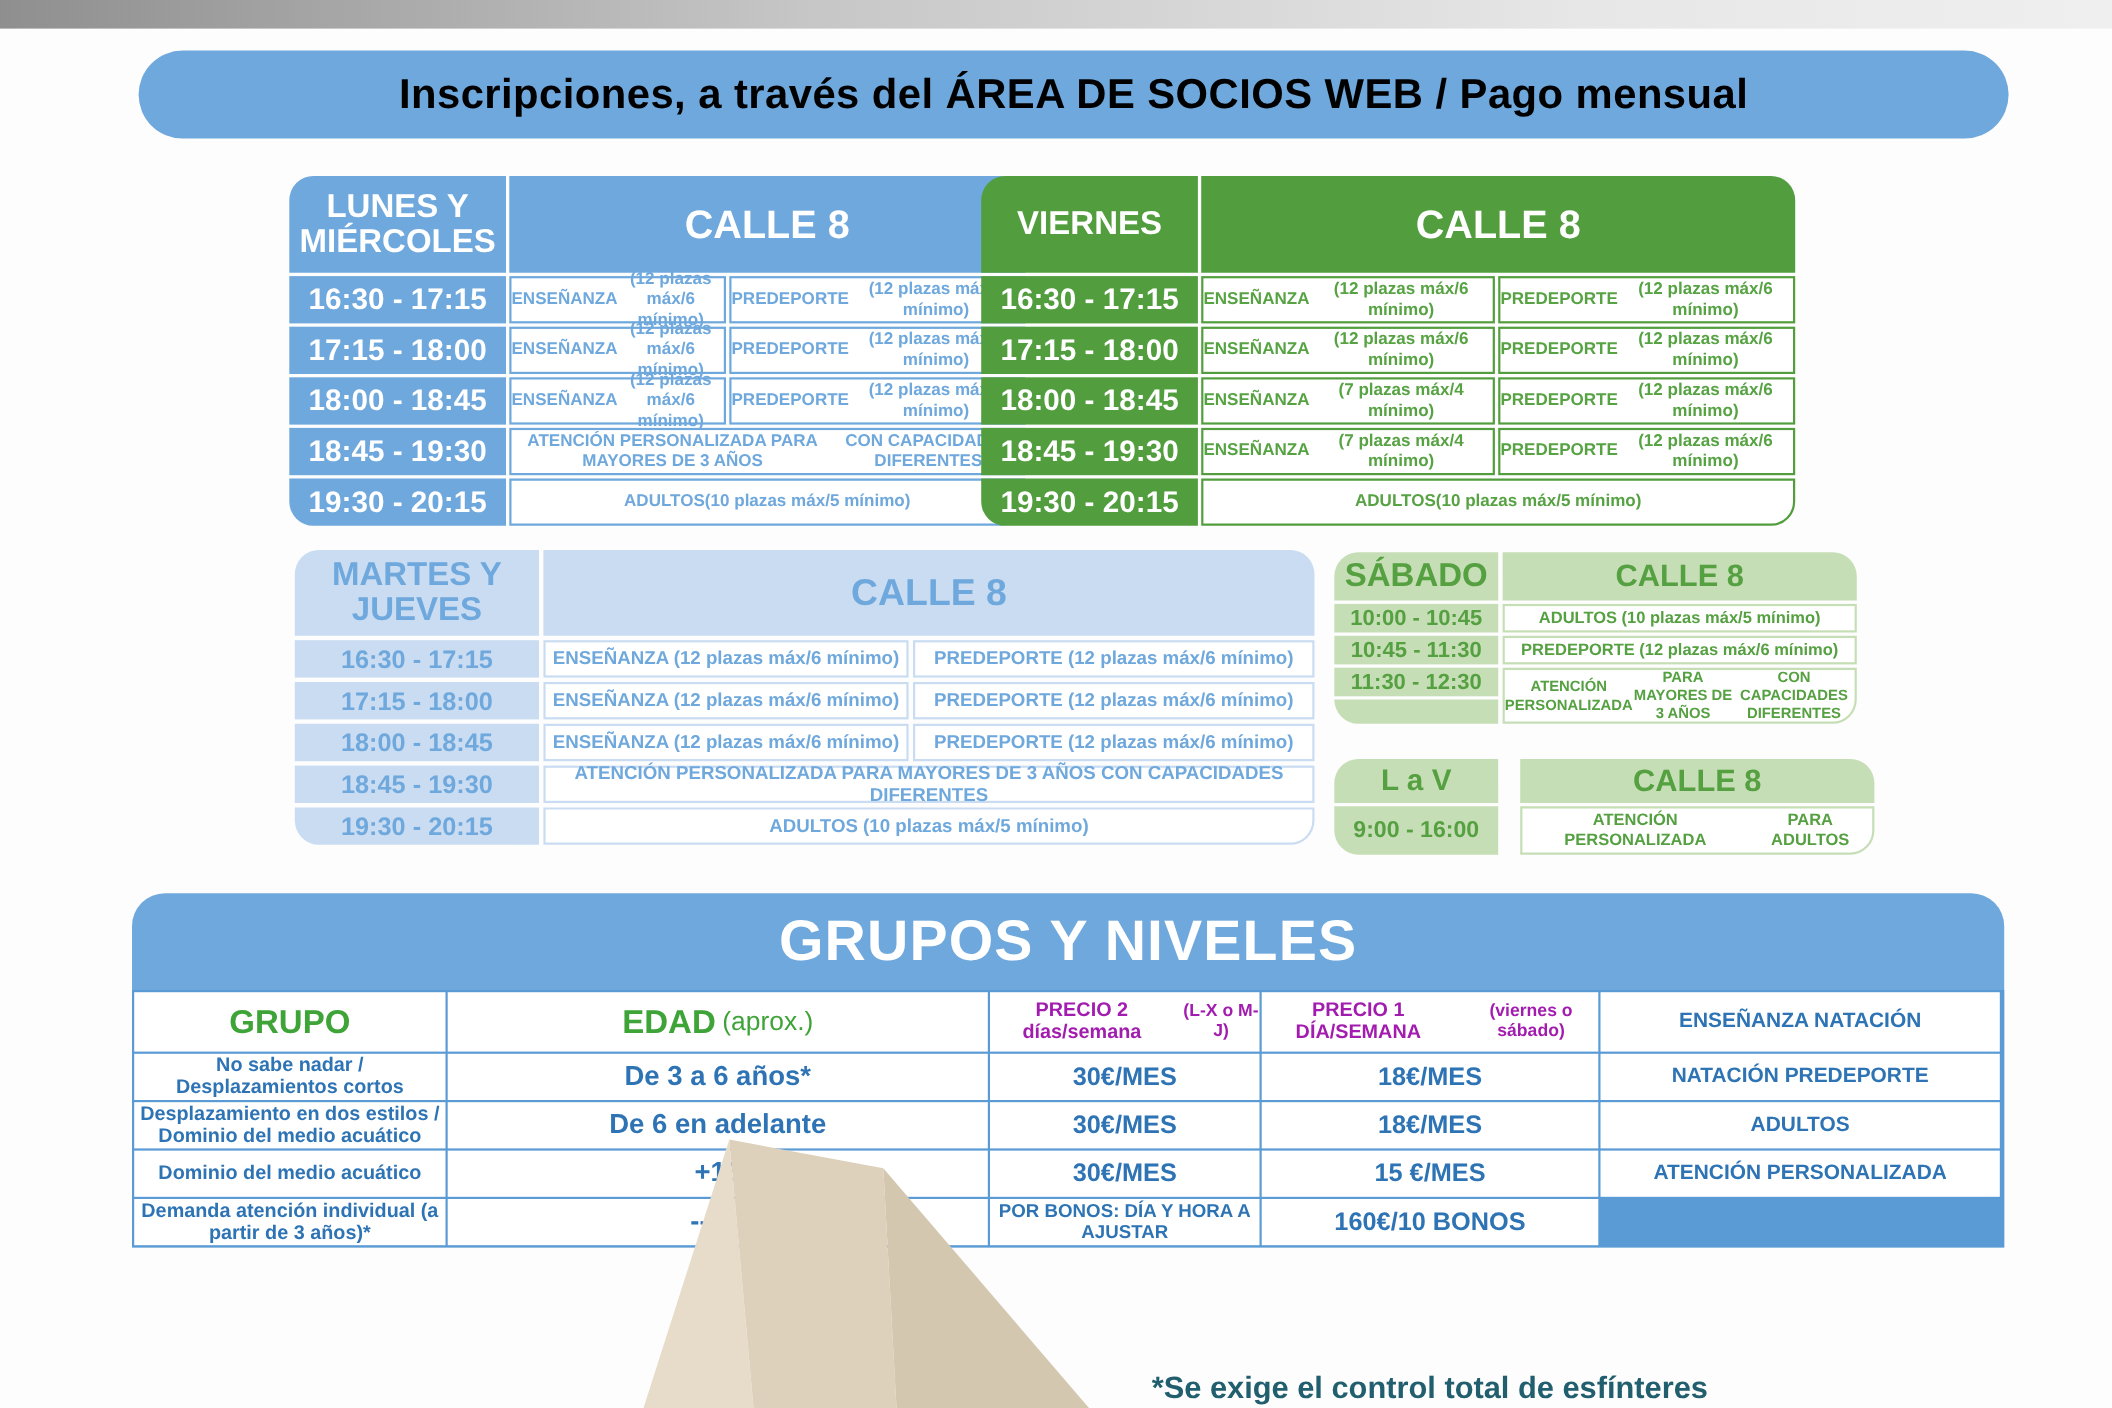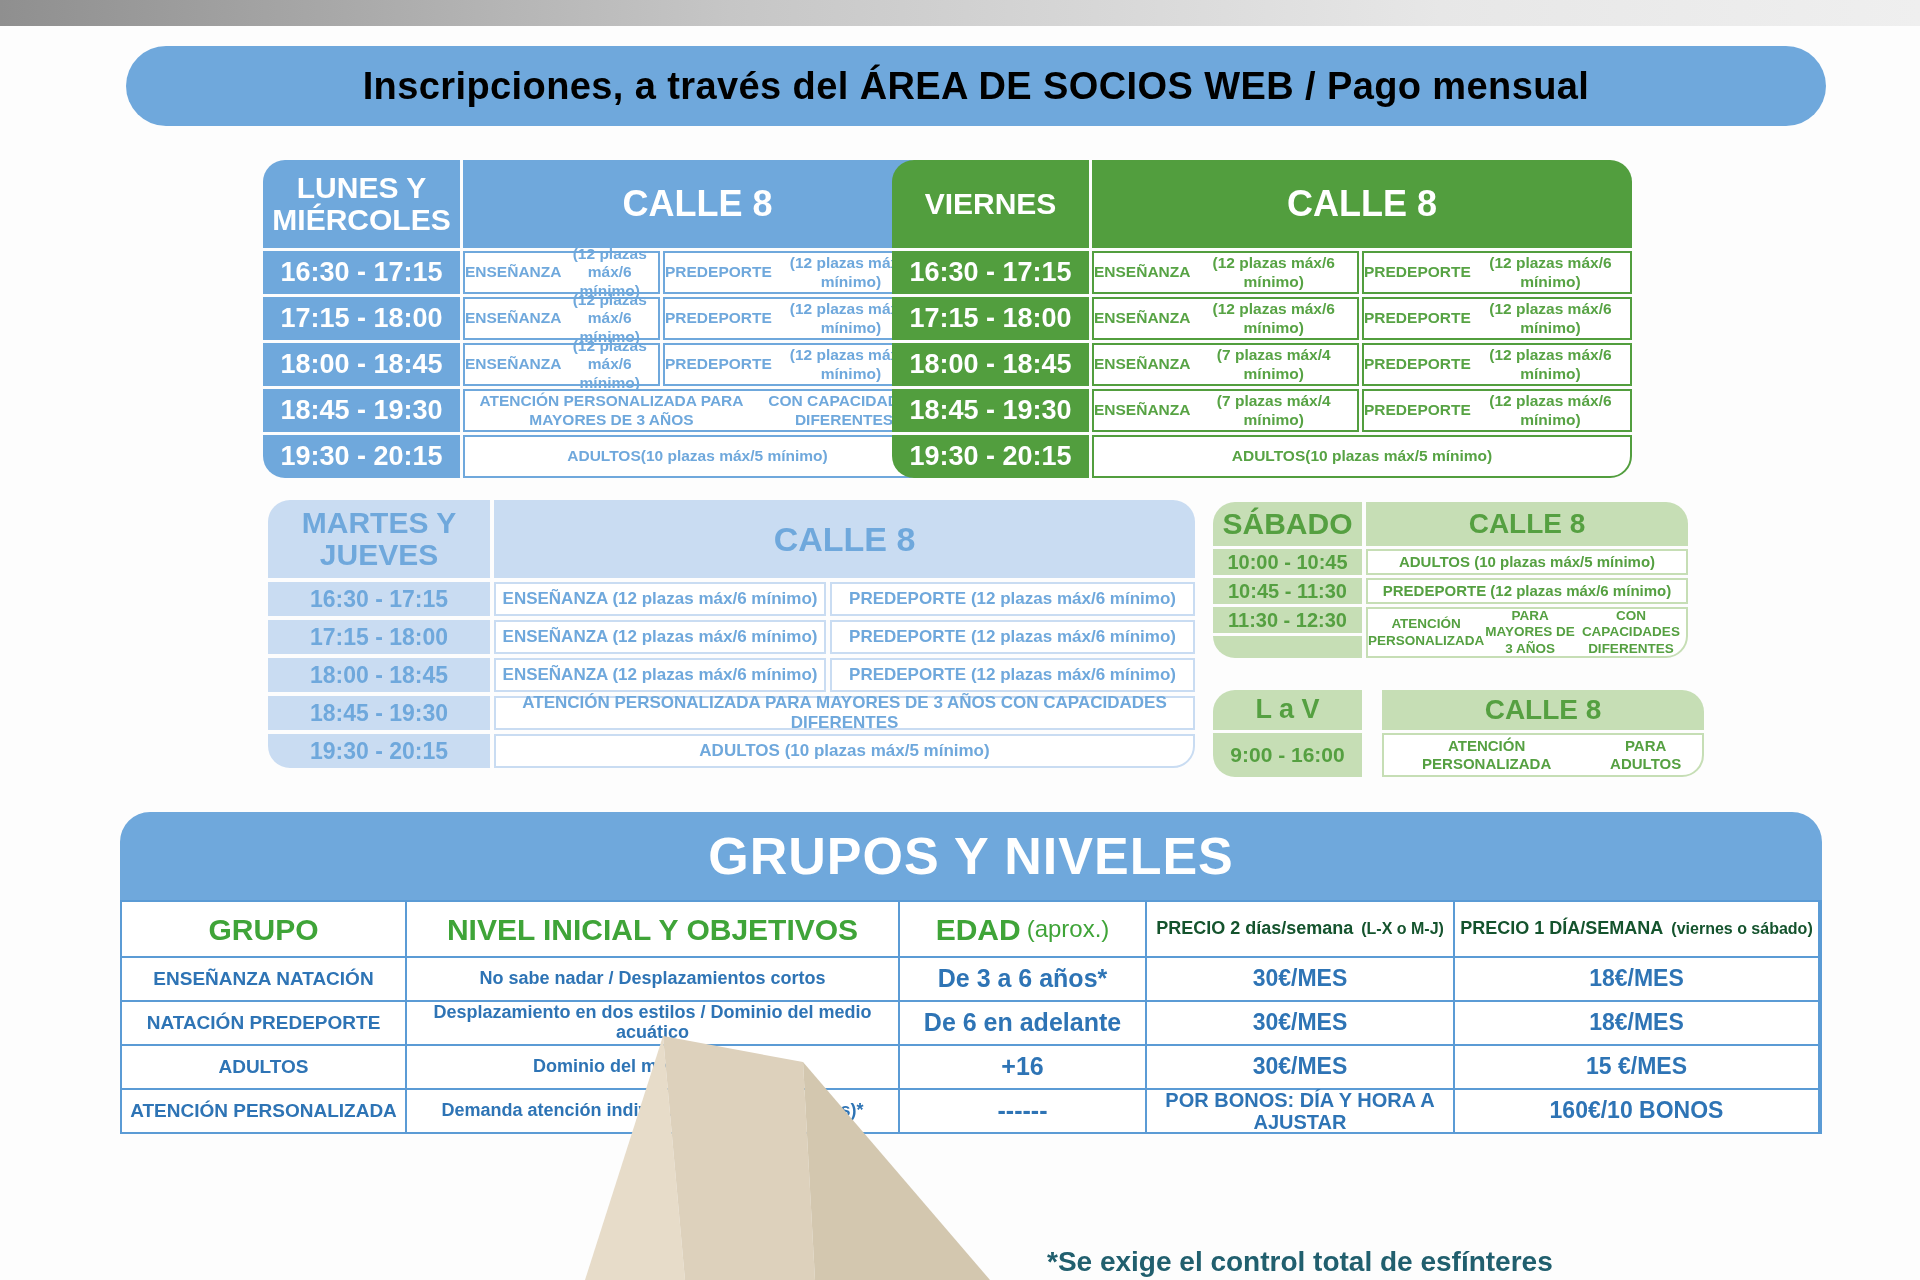--- a/index.html
+++ b/index.html
@@ -57,28 +57,28 @@
 #t-lav .cc{font-size:15px}
 
 
 .grp{position:absolute;left:120px;top:812px;width:1702px}
 .grp-title{height:88px;background:#6FA8DC;border-radius:30px 30px 0 0;display:flex;align-items:center;
   justify-content:center;color:#fff;font-size:52px;font-weight:bold;letter-spacing:1px}
 .grp-body{display:grid;grid-template-columns:283px 491px 245px 306px 363px;
   grid-template-rows:54px repeat(4,42px);gap:2px;background:#5B9BD5;border:2px solid #5B9BD5}
 .grp-body>div{background:#fff;display:flex;align-items:center;justify-content:center;text-align:center;line-height:1.1}
 .gh-g{color:#3FA438;font-weight:bold;font-size:30px}
-.gh-b{color:#14532d;font-weight:bold;font-size:18px}
+.gh-b{color:#a21caf;font-weight:bold;font-size:18px}
 .gh-sub{font-weight:700;font-size:16px;margin-left:8px}
 .gh-sub2{font-weight:400;font-size:24px;margin-left:6px}
 .gc-grupo{color:#2E74B5;font-weight:bold;font-size:19px}
 .gc-nivel{color:#2E74B5;font-weight:600;font-size:18px}
 .gc-edad{color:#2E74B5;font-weight:bold;font-size:25px}
 .gc-precio{color:#2E74B5;font-weight:bold;font-size:23px}
-.gc-precio.small{font-size:20px}
+.gc-precio.small{font-size:17px}
 
 .origami{position:absolute;left:585px;top:1018px}
 .footnote{position:absolute;left:1047px;top:1246px;width:400px;text-align:center;white-space:nowrap;
   font-size:28px;font-weight:bold;color:#215F6E}
 </style>
 </head>
 <body>
 
 <div class="page">
   <div class="topstrip"></div>
@@ -254,21 +254,20 @@
     <div class="cc rbr">
       <div>ATENCIÓN PERSONALIZADA</div>
       <div>PARA ADULTOS</div>
     </div>
   </div>
 
   <div class="grp">
     <div class="grp-title">GRUPOS Y NIVELES</div>
     <div class="grp-body">
       <div class="gh-g">GRUPO</div>
-      <div class="gh-g">NIVEL INICIAL Y OBJETIVOS</div>
       <div class="gh-g">
         <span>EDAD</span>
         <span class="gh-sub2">(aprox.)</span>
       </div>
       <div class="gh-b">
         <span>PRECIO 2 días/semana</span>
         <span class="gh-sub">(L-X o M-J)</span>
       </div>
       <div class="gh-b">
         <span>PRECIO 1 DÍA/SEMANA</span>

